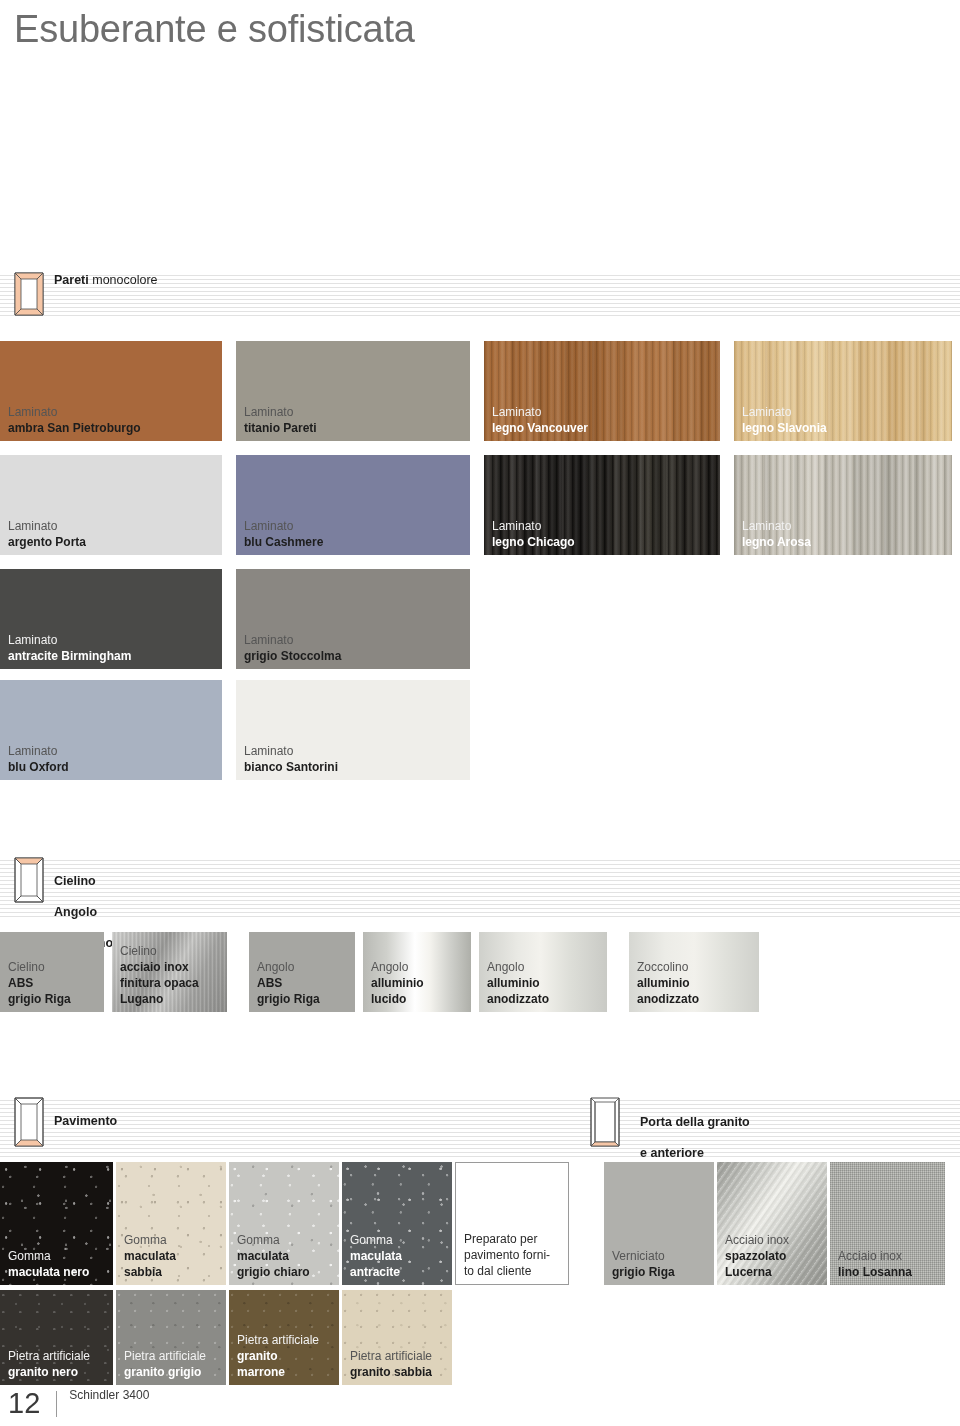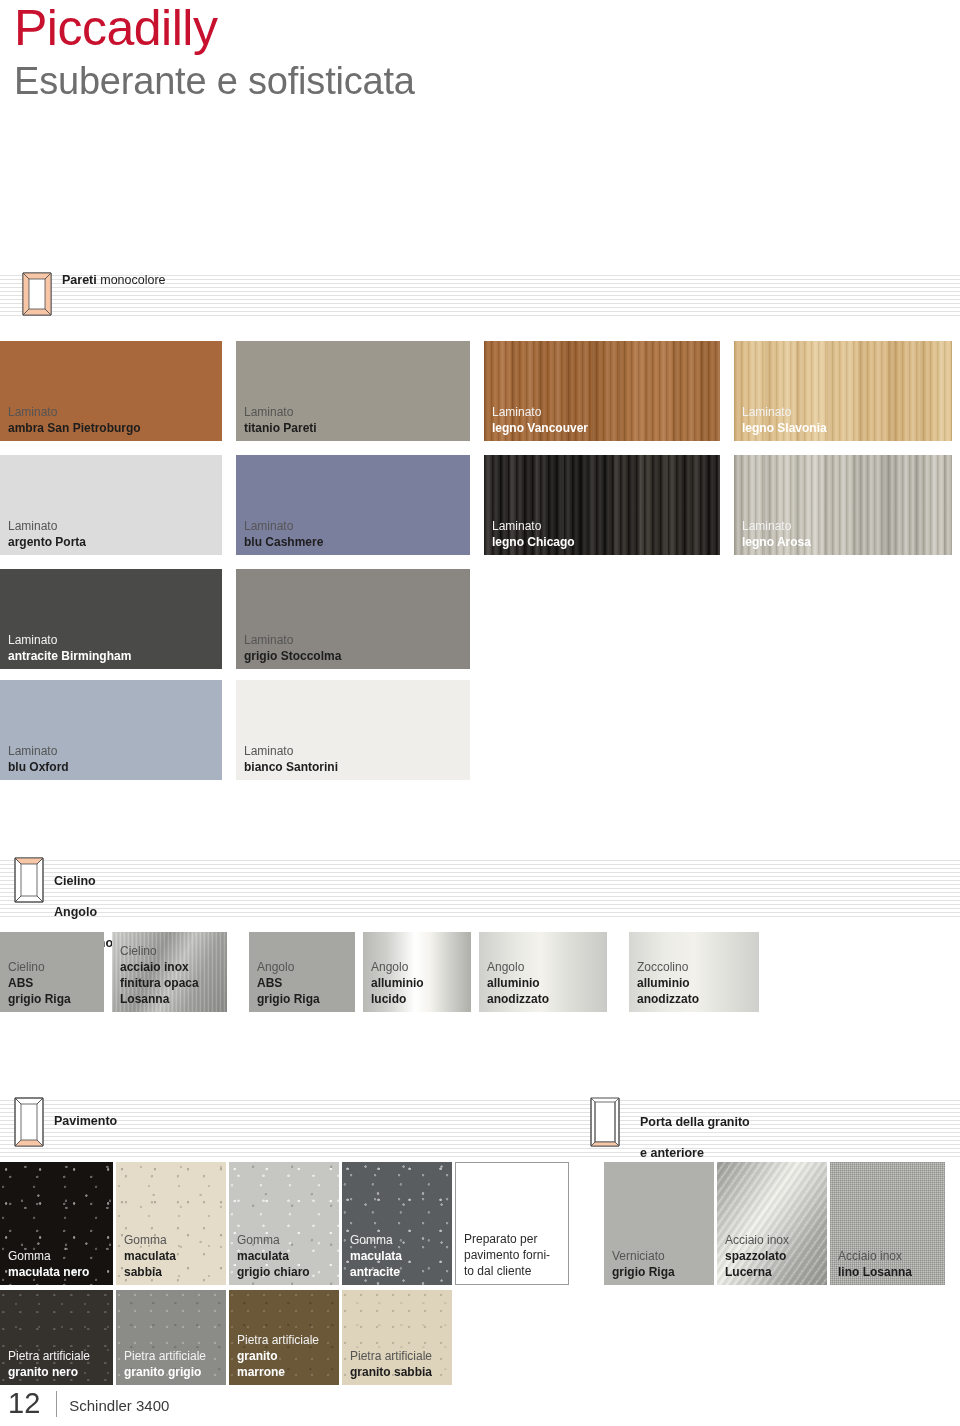--- a/index.html
+++ b/index.html
@@ -201,31 +201,30 @@
       radial-gradient(circle at 70% 60%, rgba(160,150,125,.30) 0 1px, transparent 1.4px),
       #ded3bb;
     background-size:16px 16px,22px 22px,100% 100%;
   }
   .tx-flat{background:#ffffff;}
 
   
   .footer{position:absolute;left:8px;bottom:8px;display:flex;align-items:flex-end;}
   .pageno{font-size:29px;line-height:29px;color:#3a3a3a;font-weight:400;}
   .foot-div{width:1px;height:26px;background:#9a9a9a;margin:0 12px 1px 16px;}
-  .footbrand{font-size:15px;color:#3a3a3a;margin-bottom:4px;}
+  .footbrand{font-size:12px;color:#3a3a3a;margin-bottom:16px;}
 </style>
 </head>
 <body>
 
 <div class="title-block">
-  <div class="title-main">Piccadilly</div>
   <div class="title-sub">Esuberante e sofisticata</div>
 </div>
 
-<div class="sec-header" style="top:272px;padding-left:8px;">
+<div class="sec-header" style="top:272px;">
   <div class="inner">
     <span class="cab">
       <svg width="30" height="44" viewBox="0 0 30 44">
         <polygon points="1,1 29,1 29,43 1,43" fill="#ffffff" stroke="#4a4a4a" stroke-width="1"></polygon>
         <polygon points="1,1 29,1 23,7 7,7" fill="#f6c6a6" stroke="#4a4a4a" stroke-width="0.8"></polygon>
         <polygon points="1,1 7,7 7,37 1,43" fill="#f6c6a6" stroke="#4a4a4a" stroke-width="0.8"></polygon>
         <polygon points="29,1 29,43 23,37 23,7" fill="#f6c6a6" stroke="#4a4a4a" stroke-width="0.8"></polygon>
         <polygon points="1,43 7,37 23,37 29,43" fill="#f6c6a6" stroke="#4a4a4a" stroke-width="0.8"></polygon>
       </svg>
     </span>
@@ -342,21 +341,21 @@
       <span class="t1">Cielino</span>
       <span class="t2">ABS</span>
       <span class="t3">grigio Riga</span>
     </span>
   </div>
   <div class="sw dark tx-inox-lugano" style="width:115px;height:80px;margin-right:22px;">
     <span class="cap" style="bottom:5px;line-height:16px;">
       <span class="t1">Cielino</span>
       <span class="t2">acciaio inox</span>
       <span class="t3">finitura opaca</span>
-      <span class="t3">Losanna</span>
+      <span class="t3">Lugano</span>
     </span>
   </div>
   <div class="sw dark" style="width:106px;height:80px;margin-right:8px;background:#a6a6a2;">
     <span class="cap">
       <span class="t1">Angolo</span>
       <span class="t2">ABS</span>
       <span class="t3">grigio Riga</span>
     </span>
   </div>
   <div class="sw dark tx-alu-lucido" style="width:108px;height:80px;margin-right:8px;">

